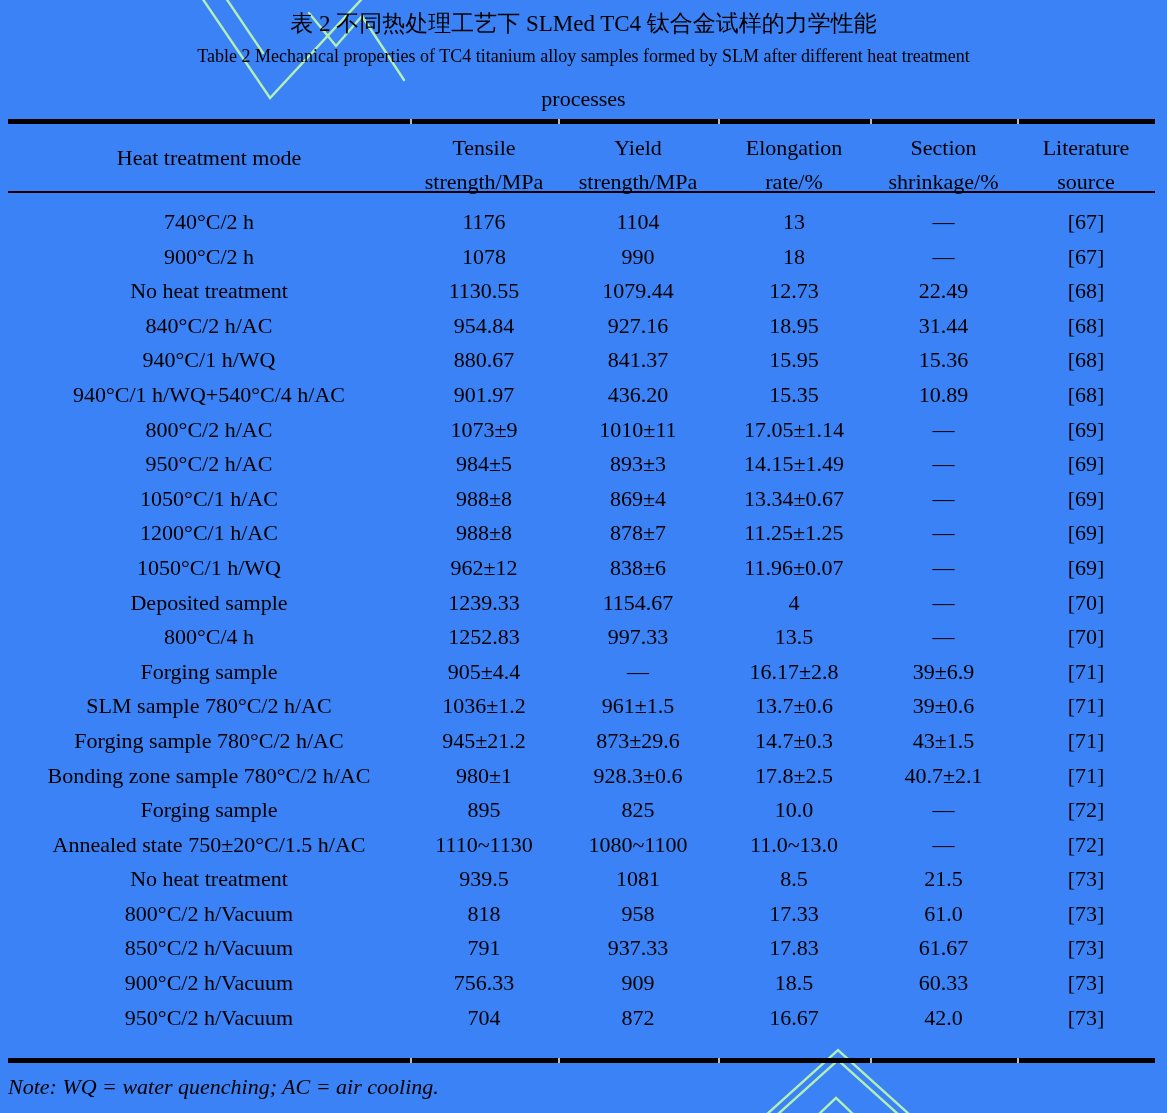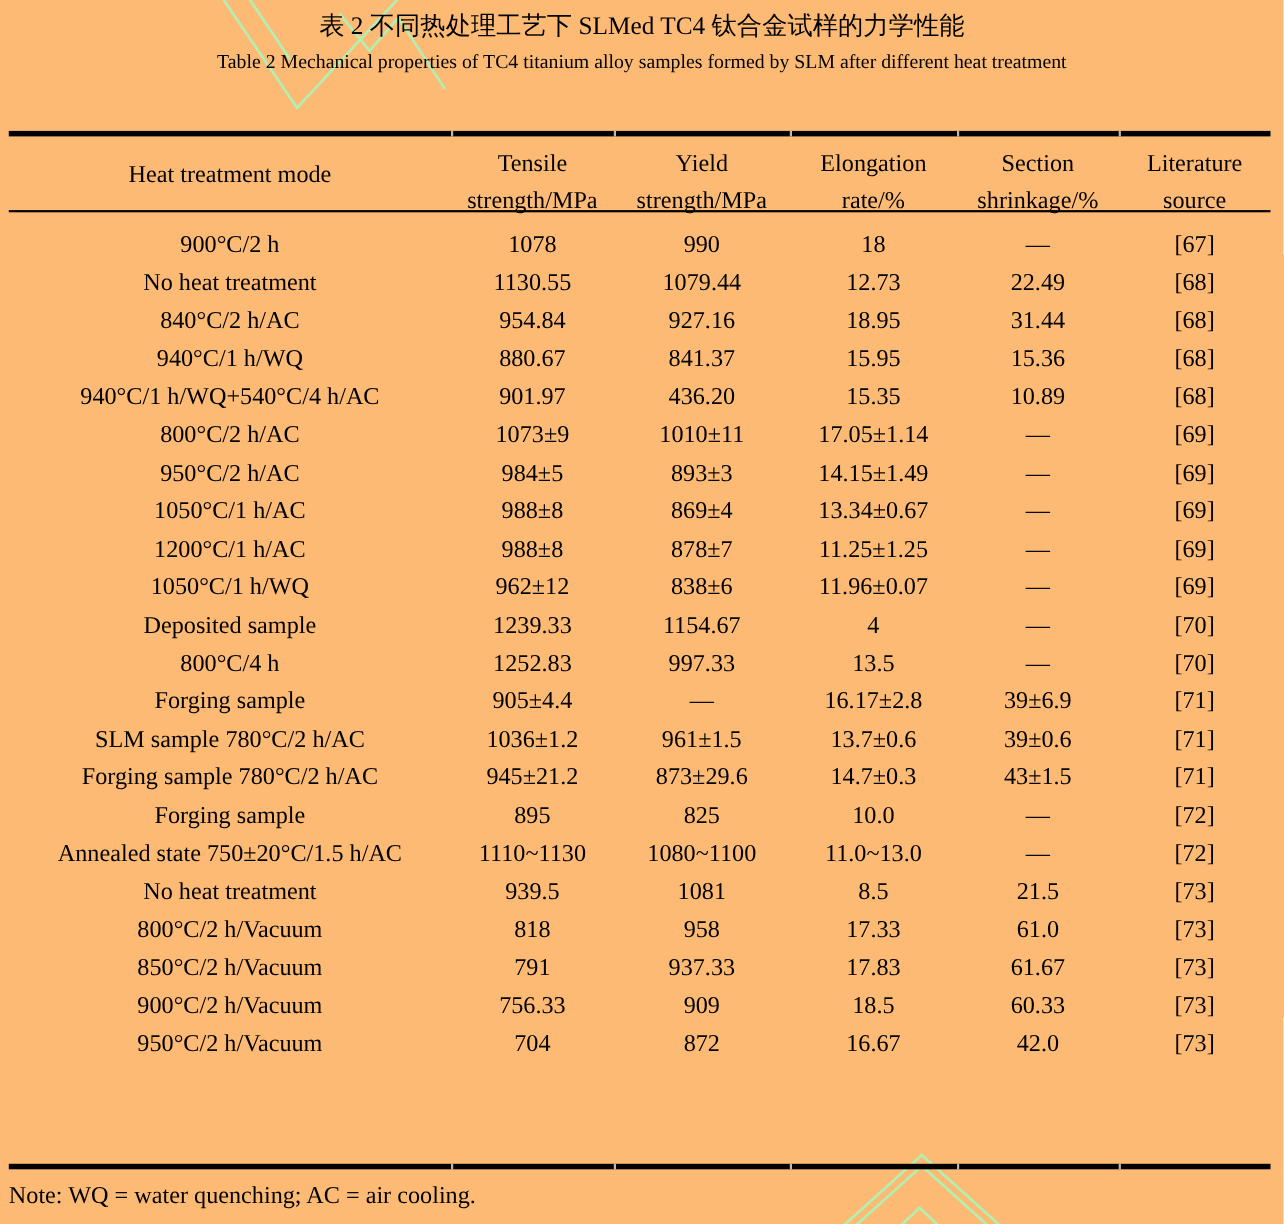--- a/index.html
+++ b/index.html
@@ -1,20 +1,20 @@
 <!DOCTYPE html>
 <html><head>
 <meta charset="utf-8">
 <style>
   html, body { margin: 0; padding: 0; background: #ffffff; }
   .page {
     position: relative;
     width: 1167px;
     height: 1113px;
-    background: #fdba74;
+    background: #3b82f6;
     font-family: "Liberation Serif", "DejaVu Serif", serif;
     color: #000000;
     overflow: hidden;
   }
   .wm {
     position: absolute;
     left: 0; top: 0;
     width: 1167px; height: 1113px;
     z-index: 0;
   }
@@ -63,20 +63,21 @@
     height: 34.6px;
     line-height: 34.6px;
     padding: 0;
     white-space: nowrap;
   }
   .note {
     position: absolute;
     left: 8px; top: 1074px;
     font-size: 22px;
     white-space: nowrap;
+    font-style: italic;
   }
 </style>
 </head>
 <body>
 
 <div class="page">
 
   <svg class="wm" viewBox="0 0 1167 1113" fill="none" stroke-width="2.4" stroke-linecap="round">
 
     <polyline points="183,-30 270,98 398,-40" stroke="#b2f0b2"></polyline>
@@ -86,20 +87,21 @@
 
     <polyline points="766,1115 838,1050 910,1115" stroke="#b2f0b2"></polyline>
     <polyline points="777,1115 838,1060 899,1115" stroke="#b2f0b2"></polyline>
     <polyline points="818,1115 836,1098 854,1115" stroke="#b2f0b2"></polyline>
   </svg>
 
   <div class="content">
 
     <div class="caption zh">表 2  不同热处理工艺下 SLMed TC4 钛合金试样的力学性能</div>
     <div class="caption l1">Table 2 Mechanical properties of TC4 titanium alloy samples formed by SLM after different heat treatment</div>
+    <div class="caption l2">processes</div>
 
     <div class="rule rule-top">
       <span class="notch n1"></span>
       <span class="notch n2"></span>
       <span class="notch n3"></span>
       <span class="notch n4"></span>
       <span class="notch n5"></span>
     </div>
 
     <table class="props">
@@ -133,20 +135,28 @@
               <div class="hl">shrinkage/%</div>
             </th>
             <th>
               <div class="hl">Literature</div>
               <div class="hl">source</div>
             </th>
           </tr>
       </thead>
       <tbody>
           <tr>
+            <td>740°C/2 h</td>
+            <td>1176</td>
+            <td>1104</td>
+            <td>13</td>
+            <td>—</td>
+            <td>[67]</td>
+          </tr>
+          <tr>
             <td>900°C/2 h</td>
             <td>1078</td>
             <td>990</td>
             <td>18</td>
             <td>—</td>
             <td>[67]</td>
           </tr>
           <tr>
             <td>No heat treatment</td>
             <td>1130.55</td>
@@ -250,20 +260,28 @@
             <td>13.7±0.6</td>
             <td>39±0.6</td>
             <td>[71]</td>
           </tr>
           <tr>
             <td>Forging sample 780°C/2 h/AC</td>
             <td>945±21.2</td>
             <td>873±29.6</td>
             <td>14.7±0.3</td>
             <td>43±1.5</td>
+            <td>[71]</td>
+          </tr>
+          <tr>
+            <td>Bonding zone sample 780°C/2 h/AC</td>
+            <td>980±1</td>
+            <td>928.3±0.6</td>
+            <td>17.8±2.5</td>
+            <td>40.7±2.1</td>
             <td>[71]</td>
           </tr>
           <tr>
             <td>Forging sample</td>
             <td>895</td>
             <td>825</td>
             <td>10.0</td>
             <td>—</td>
             <td>[72]</td>
           </tr>

